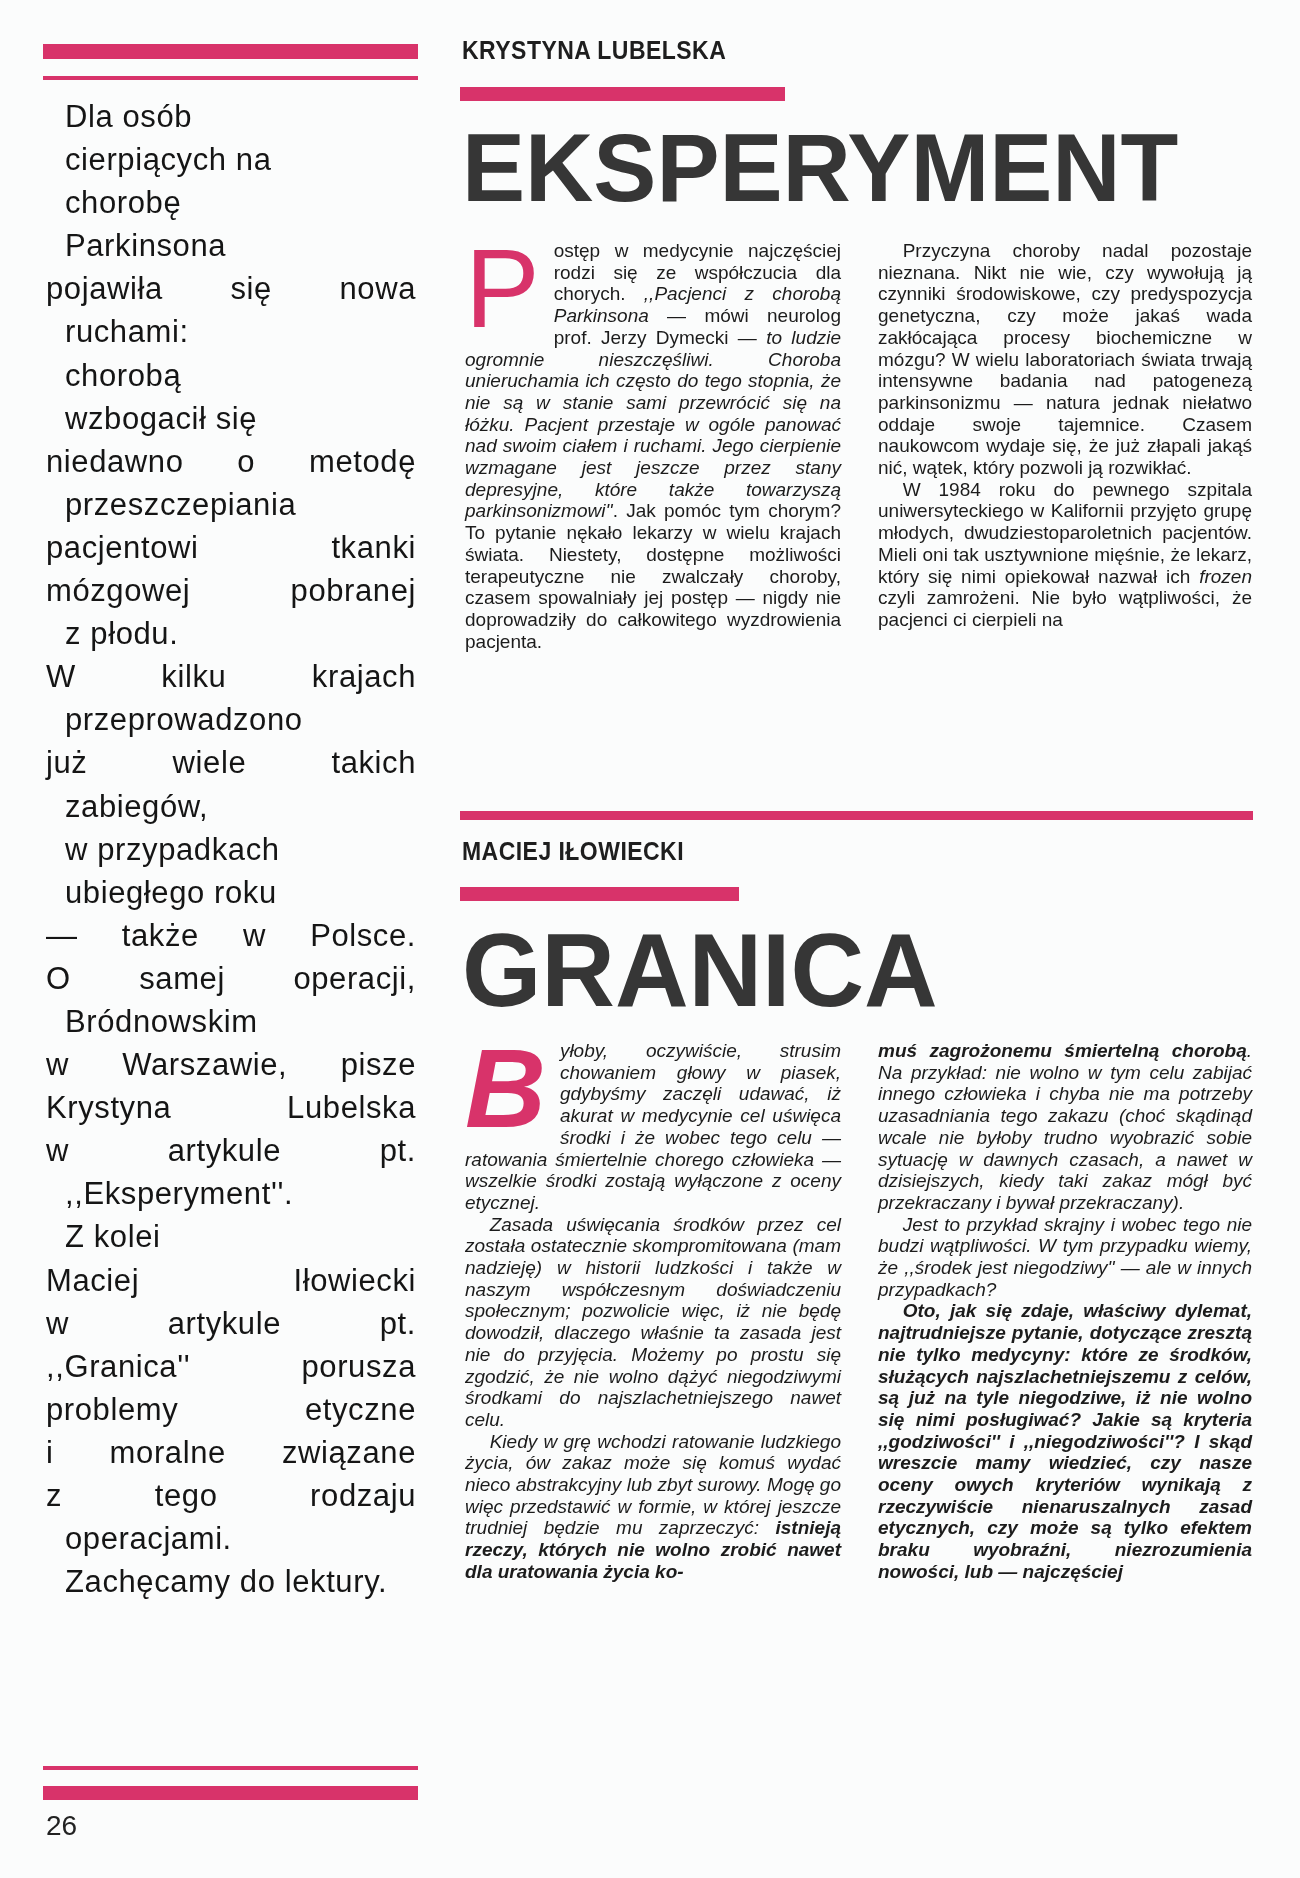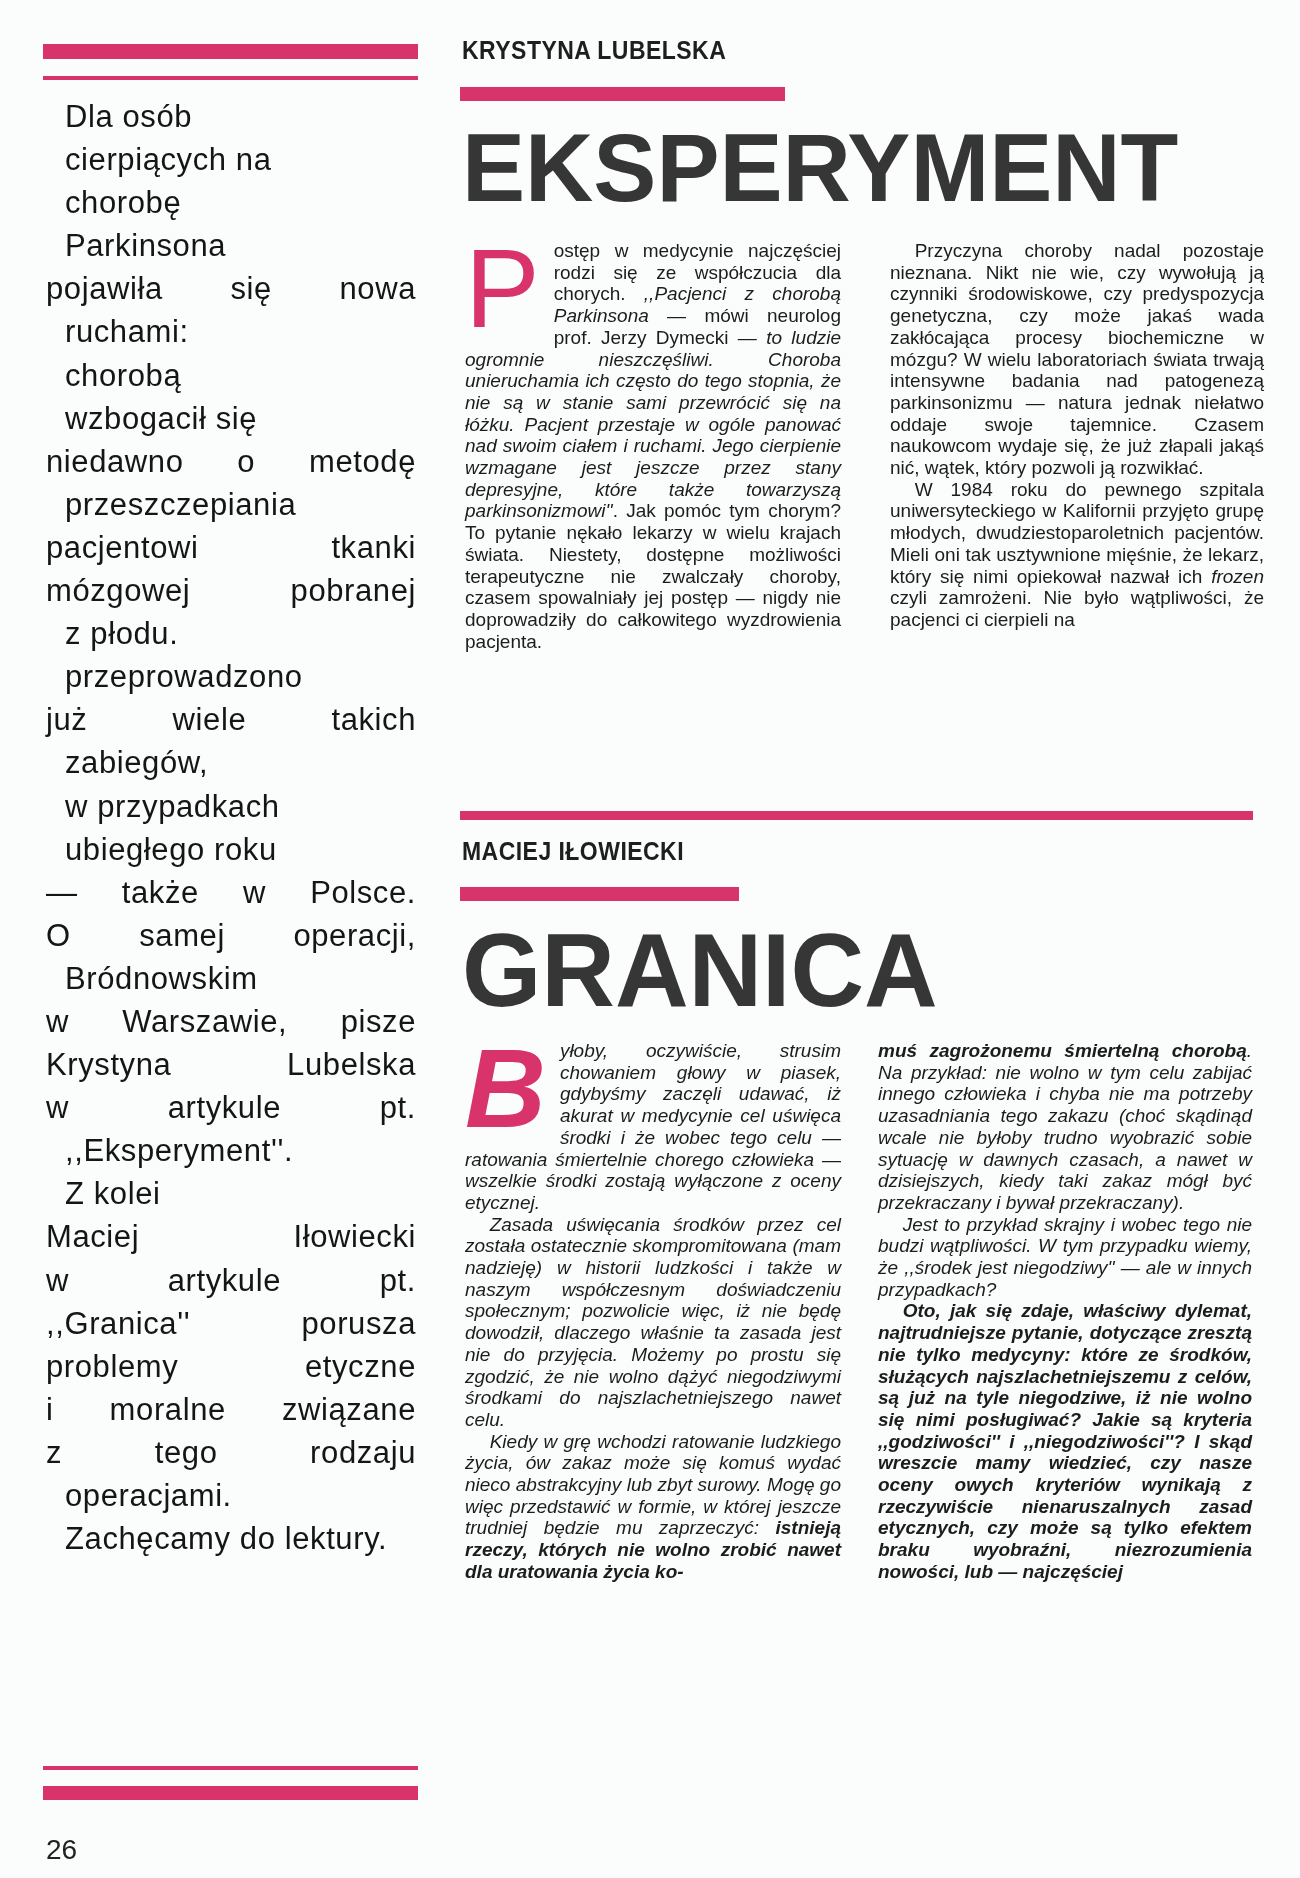--- a/index.html
+++ b/index.html
@@ -14,21 +14,21 @@
 
   
   .lead {
     position: absolute; left: 46px; top: 95px; width: 370px;
     font-size: 31px; line-height: 43.1px; letter-spacing: 0.6px;
     color: #151515;
   }
   .lead div { white-space: nowrap; text-align: justify; text-align-last: justify; }
   .lead div.l { text-align-last: left; margin-left: 19px; }
 
-  .pageno { left: 46px; top: 1810px; font-size: 28px; color: #222; margin-top: 24px; }
+  .pageno { left: 46px; top: 1810px; font-size: 28px; color: #222; }
 
   .byline { font-weight: bold; font-size: 25px; letter-spacing: 0.5px; color: #1e1e1e; transform: scaleX(0.92); transform-origin: left; }
   .title { font-weight: bold; color: #363636; line-height: 1; transform-origin: left; }
 
   .col {
     position: absolute; font-size: 19px; line-height: 21.7px; color: #1c1c1c;
     text-align: justify;
   }
   .col p { margin: 0; }
   .col .ind { text-indent: 1.3em; }
@@ -53,20 +53,21 @@
     <div class="l">Parkinsona</div>
     <div>pojawiła się nowa</div>
     <div class="l">ruchami:</div>
     <div class="l">chorobą</div>
     <div class="l">wzbogacił się</div>
     <div>niedawno o metodę</div>
     <div class="l">przeszczepiania</div>
     <div>pacjentowi tkanki</div>
     <div>mózgowej pobranej</div>
     <div class="l">z płodu.</div>
+    <div>W kilku krajach</div>
     <div class="l">przeprowadzono</div>
     <div>już wiele takich</div>
     <div class="l">zabiegów,</div>
     <div class="l">w przypadkach</div>
     <div class="l">ubiegłego roku</div>
     <div>— także w Polsce.</div>
     <div>O samej operacji,</div>
     <div class="l">Bródnowskim</div>
     <div>w Warszawie, pisze</div>
     <div>Krystyna Lubelska</div>
@@ -91,21 +92,21 @@
 <div class="rule" style="left:460px; top:87px; width:325px; height:14px;"></div>
 <div class="abs title" style="left:462px; top:120px; font-size:96px; transform:scaleX(0.985);">EKSPERYMENT</div>
 
 <div class="col" style="left:465px; top:240px; width:376px;">
   <p>
     <span class="dropcap">P</span>
     <span>ostęp w medycynie najczęściej rodzi się ze współczucia dla chorych. </span><em>,,Pacjenci z chorobą Parkinsona</em><span> — mówi neurolog prof. Jerzy Dymecki — </span><em>to ludzie ogromnie nieszczęśliwi. Choroba unieruchamia ich często do tego stopnia, że nie są w stanie sami przewrócić się na łóżku. Pacjent przestaje w ogóle panować nad swoim ciałem i ruchami. Jego cierpienie wzmagane jest jeszcze przez stany depresyjne, które także towarzyszą parkinsonizmowi''</em><span>. Jak pomóc tym chorym? To pytanie nękało lekarzy w wielu krajach świata. Niestety, dostępne możliwości terapeutyczne nie zwalczały choroby, czasem spowalniały jej postęp — nigdy nie doprowadziły do całkowitego wyzdrowienia pacjenta.</span>
   </p>
 </div>
 
-<div class="col" style="left:878px; top:240px; width:374px;margin-left:12px;">
+<div class="col" style="left:878px; top:240px; width:374px;">
   <p class="ind">Przyczyna choroby nadal pozostaje nieznana. Nikt nie wie, czy wywołują ją czynniki środowiskowe, czy predyspozycja genetyczna, czy może jakaś wada zakłócająca procesy biochemiczne w mózgu? W wielu laboratoriach świata trwają intensywne badania nad patogenezą parkinsonizmu — natura jednak niełatwo oddaje swoje tajemnice. Czasem naukowcom wydaje się, że już złapali jakąś nić, wątek, który pozwoli ją rozwikłać.</p>
   <p class="ind"><span>W 1984 roku do pewnego szpitala uniwersyteckiego w Kalifornii przyjęto grupę młodych, dwudziestoparoletnich pacjentów. Mieli oni tak usztywnione mięśnie, że lekarz, który się nimi opiekował nazwał ich </span><em>frozen</em><span> czyli zamrożeni. Nie było wątpliwości, że pacjenci ci cierpieli na</span></p>
 </div>
 
 <div class="rule" style="left:460px; top:811px; width:793px; height:9px;"></div>
 
 <div class="abs byline" style="left:462px; top:837px;">MACIEJ IŁOWIECKI</div>
 <div class="rule" style="left:460px; top:887px; width:279px; height:14px;"></div>
 <div class="abs title" style="left:462px; top:918px; font-size:104px; transform:scaleX(0.98);">GRANICA</div>
 

